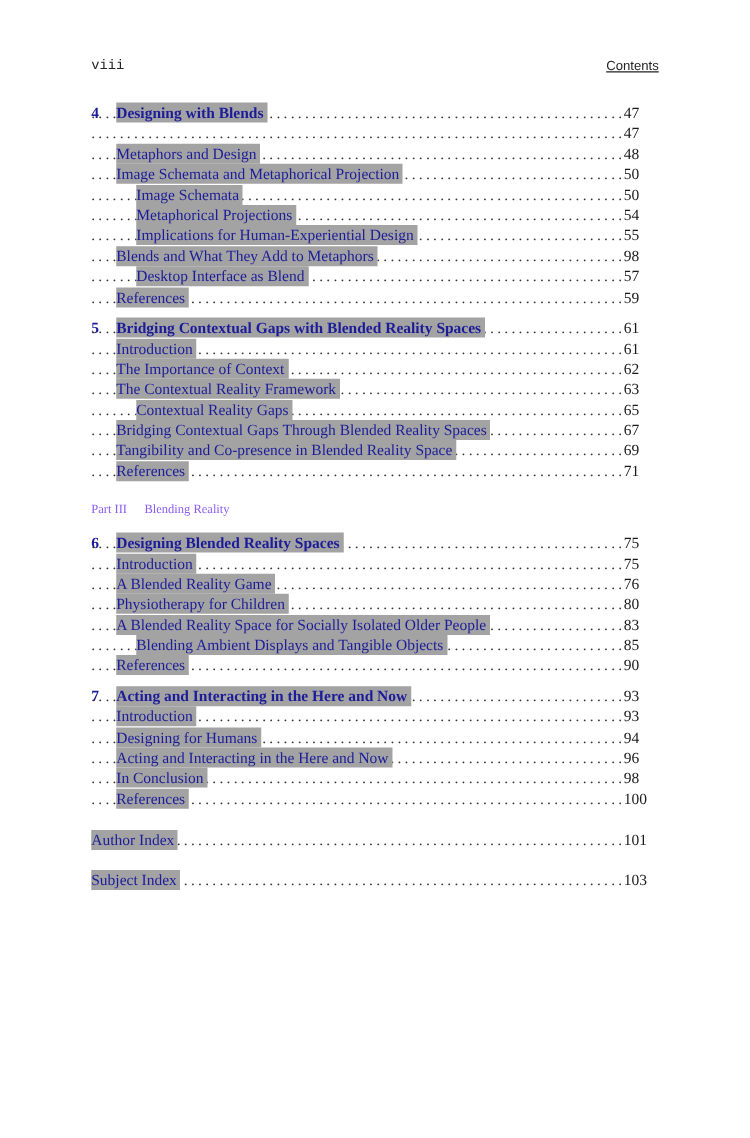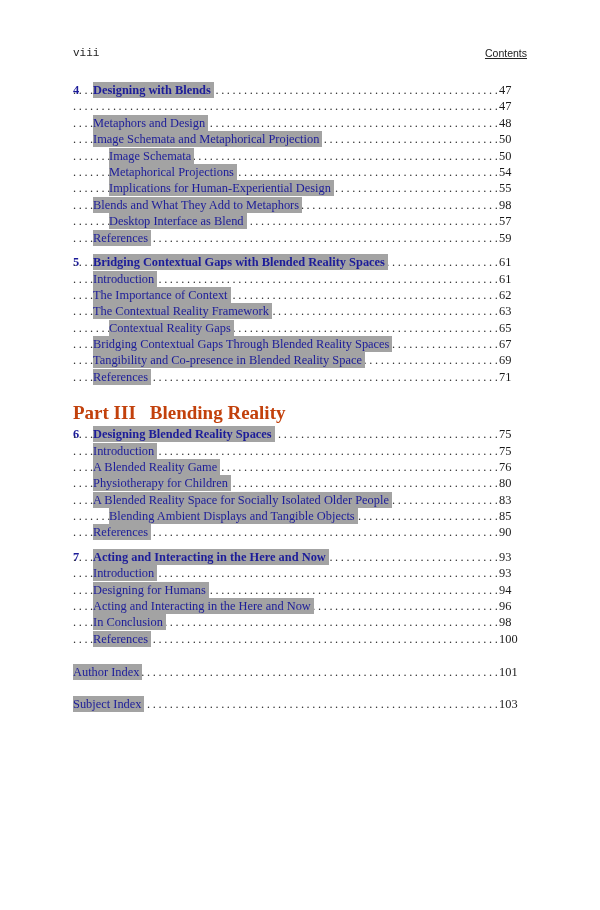--- a/index.html
+++ b/index.html
@@ -14,21 +14,21 @@
   .row .num { position: absolute; left: 0; top: 0; font-weight: bold; color: #1c1c99; }
   .row .title { position: absolute; top: 0; color: #1c1c99; background: #a3a3a3; padding-right: 3px; z-index: 2; }
   .row.chapter .title { font-weight: bold; }
   .row.lvl1 .title { left: 20px; }
   .row.lvl2 .title { left: 36px; }
   .row.chapter .title { left: 20px; }
   .row.index .title { left: 0; font-weight: normal; }
   .row .dots { position: absolute; left: 0; right: 30px; top: 0; overflow: hidden; color: #333;
                letter-spacing: 2.6px; z-index: 1; text-align: right; }
   .row .page { position: absolute; right: 0; top: 0; width: 28px; color: #1a1a1a; background: #fff; z-index: 2; }
-  .part { position: absolute; left: 0; height: 18px; font-size: 19px; font-weight: bold; color: #c2410c; white-space: nowrap; }
+  .part { position: absolute; left: 0; height: 18px; font-size: 10px; font-weight: normal; color: #8b5cf6; white-space: nowrap; }
   .part .part-title { margin-left: 14px; }
 </style>
 </head>
 <body>
 
 <div class="running-head">
   <span class="folio">viii</span>
   <span class="section">Contents</span>
 </div>
 

